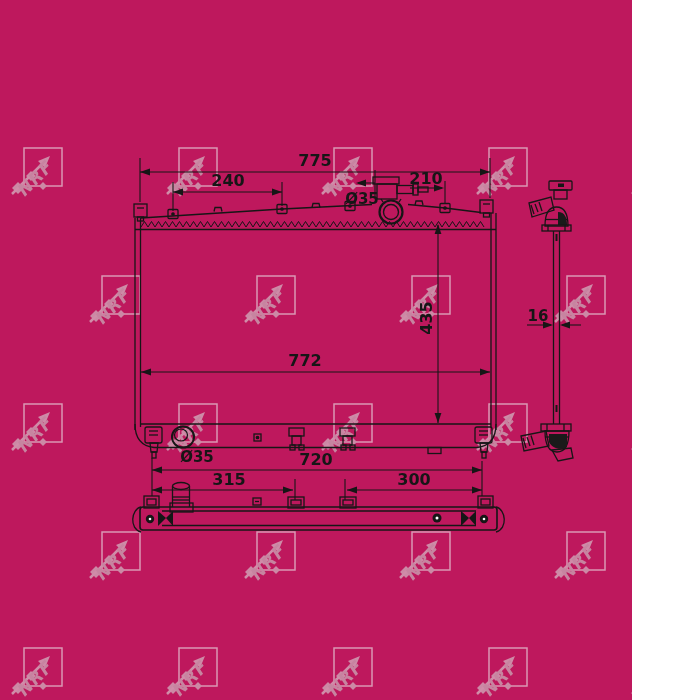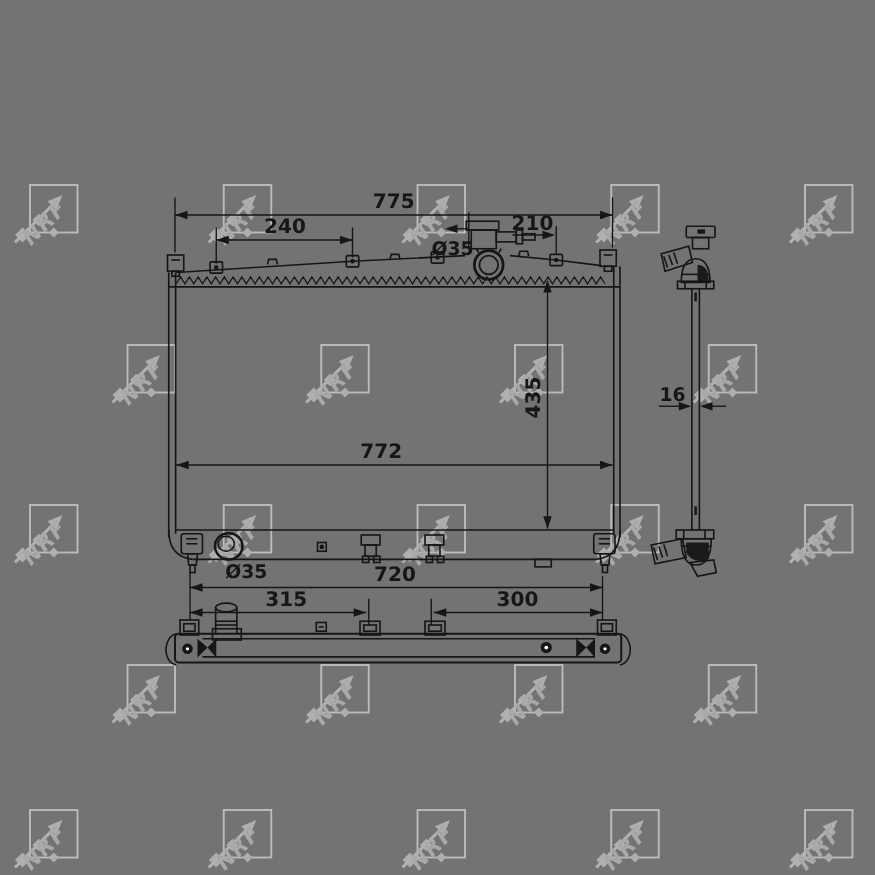--- a/index.html
+++ b/index.html
@@ -1,16 +1,16 @@
 <!DOCTYPE html>
 <html><head>
 <meta charset="utf-8">
 <style>
   html,body{margin:0;padding:0;background:#ffffff;}
-  .stage{width:700px;height:700px;position:relative;background:#737373;overflow:hidden;
+  .stage{width:632px;height:700px;position:relative;background:#be185d;overflow:hidden;
          font-family:"DejaVu Sans","Liberation Sans",sans-serif;}
   svg text{font-family:"DejaVu Sans","Liberation Sans",sans-serif;font-weight:bold;fill:#161616;}
   svg .dim{font-size:16px;}
   svg .dimsmall{font-size:15px;}
 </style>
 </head>
 <body>
 
 <div class="stage">
 <svg width="700" height="700" viewBox="0 0 700 700">

